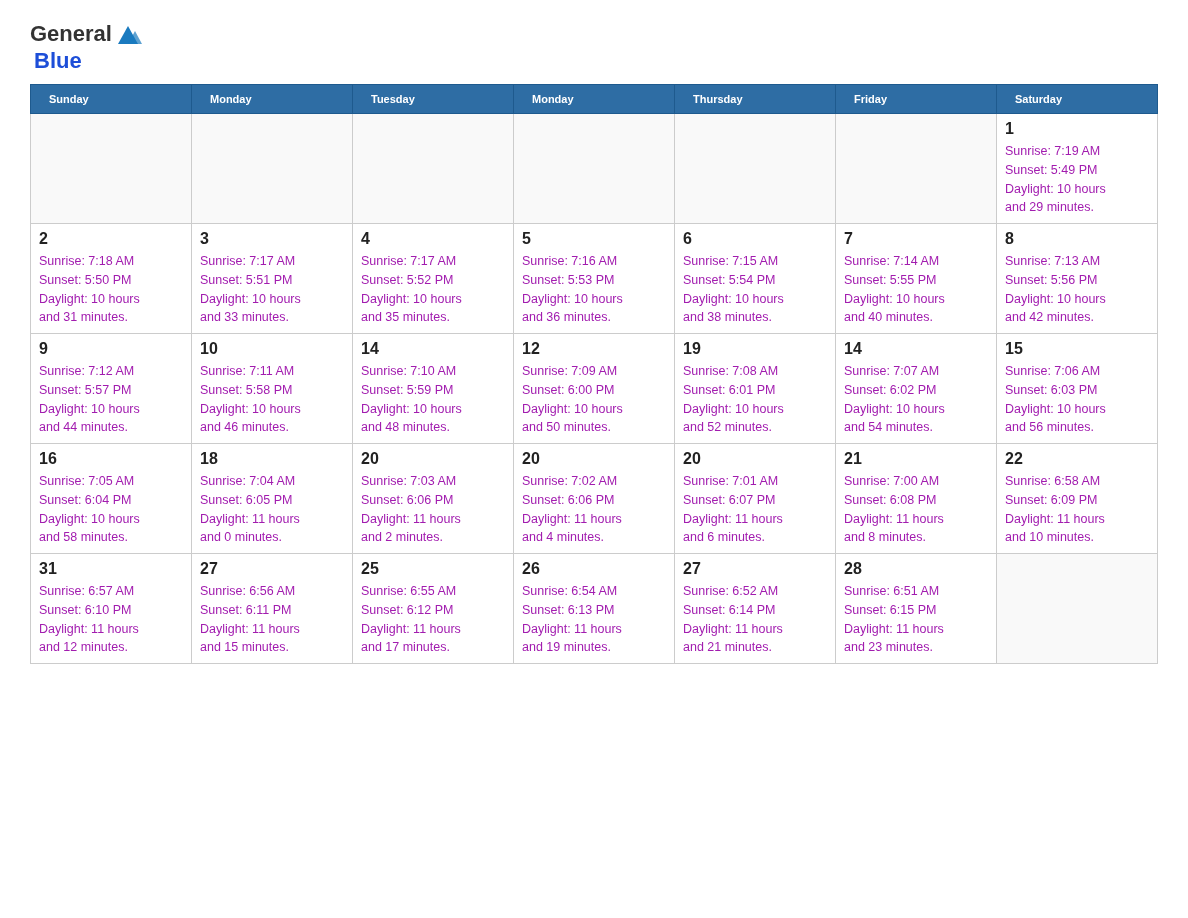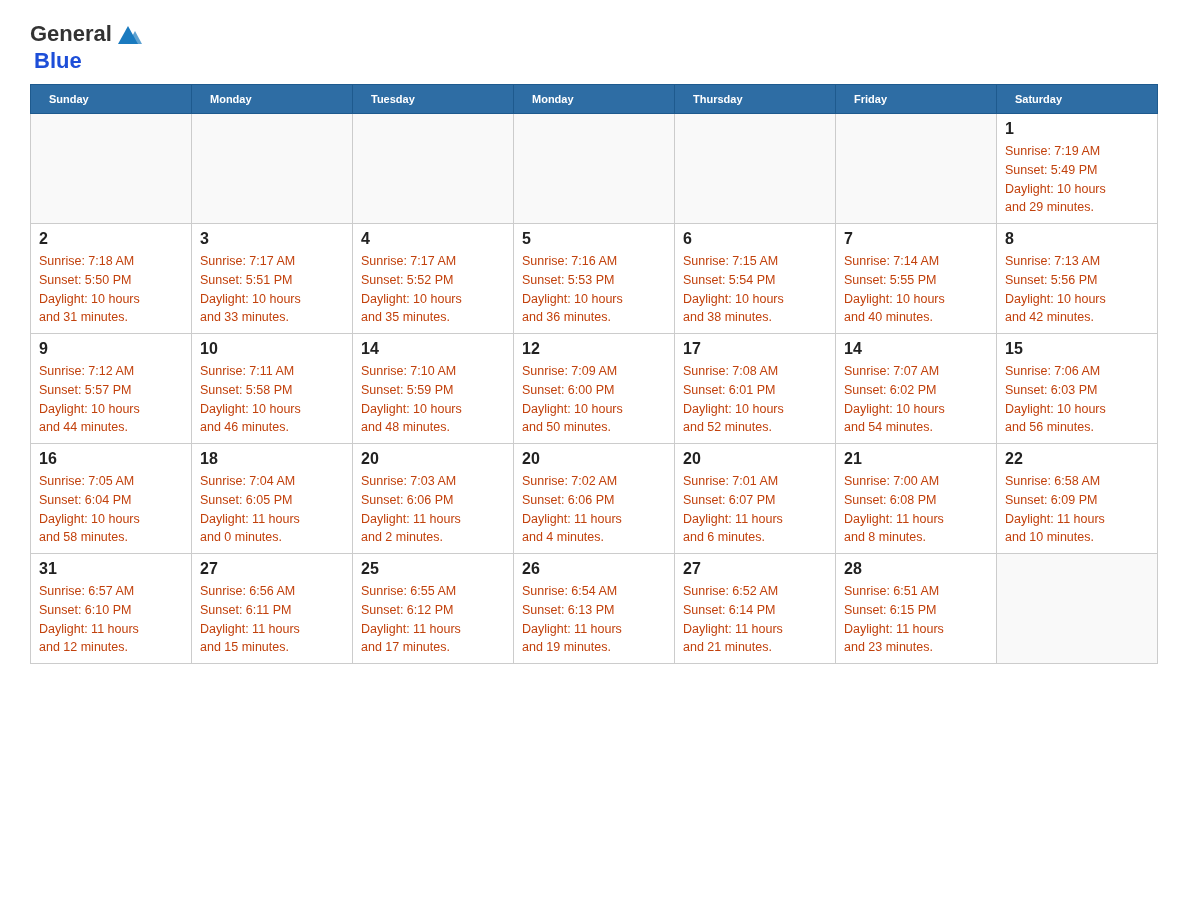--- a/index.html
+++ b/index.html
@@ -64,21 +64,21 @@
     }
     .day-number {
       font-size: 16px;
       font-weight: bold;
       color: #222;
       display: block;
       margin-bottom: 4px;
     }
     .day-info {
       font-size: 12.5px;
-      color: #c2410c;
+      color: #a21caf;
       line-height: 1.5;
     }
     .empty-cell {
       background: #f9f9f9;
     }
     tr.week-row td {
       height: 110px;
     }
   </style>
 </head>
@@ -169,21 +169,21 @@
         </td>
         <td>
           <span class="day-number">14</span>
           <div class="day-info">Sunrise: 7:10 AM<br>Sunset: 5:59 PM<br>Daylight: 10 hours<br>and 48 minutes.</div>
         </td>
         <td>
           <span class="day-number">12</span>
           <div class="day-info">Sunrise: 7:09 AM<br>Sunset: 6:00 PM<br>Daylight: 10 hours<br>and 50 minutes.</div>
         </td>
         <td>
-          <span class="day-number">17</span>
+          <span class="day-number">19</span>
           <div class="day-info">Sunrise: 7:08 AM<br>Sunset: 6:01 PM<br>Daylight: 10 hours<br>and 52 minutes.</div>
         </td>
         <td>
           <span class="day-number">14</span>
           <div class="day-info">Sunrise: 7:07 AM<br>Sunset: 6:02 PM<br>Daylight: 10 hours<br>and 54 minutes.</div>
         </td>
         <td>
           <span class="day-number">15</span>
           <div class="day-info">Sunrise: 7:06 AM<br>Sunset: 6:03 PM<br>Daylight: 10 hours<br>and 56 minutes.</div>
         </td>

